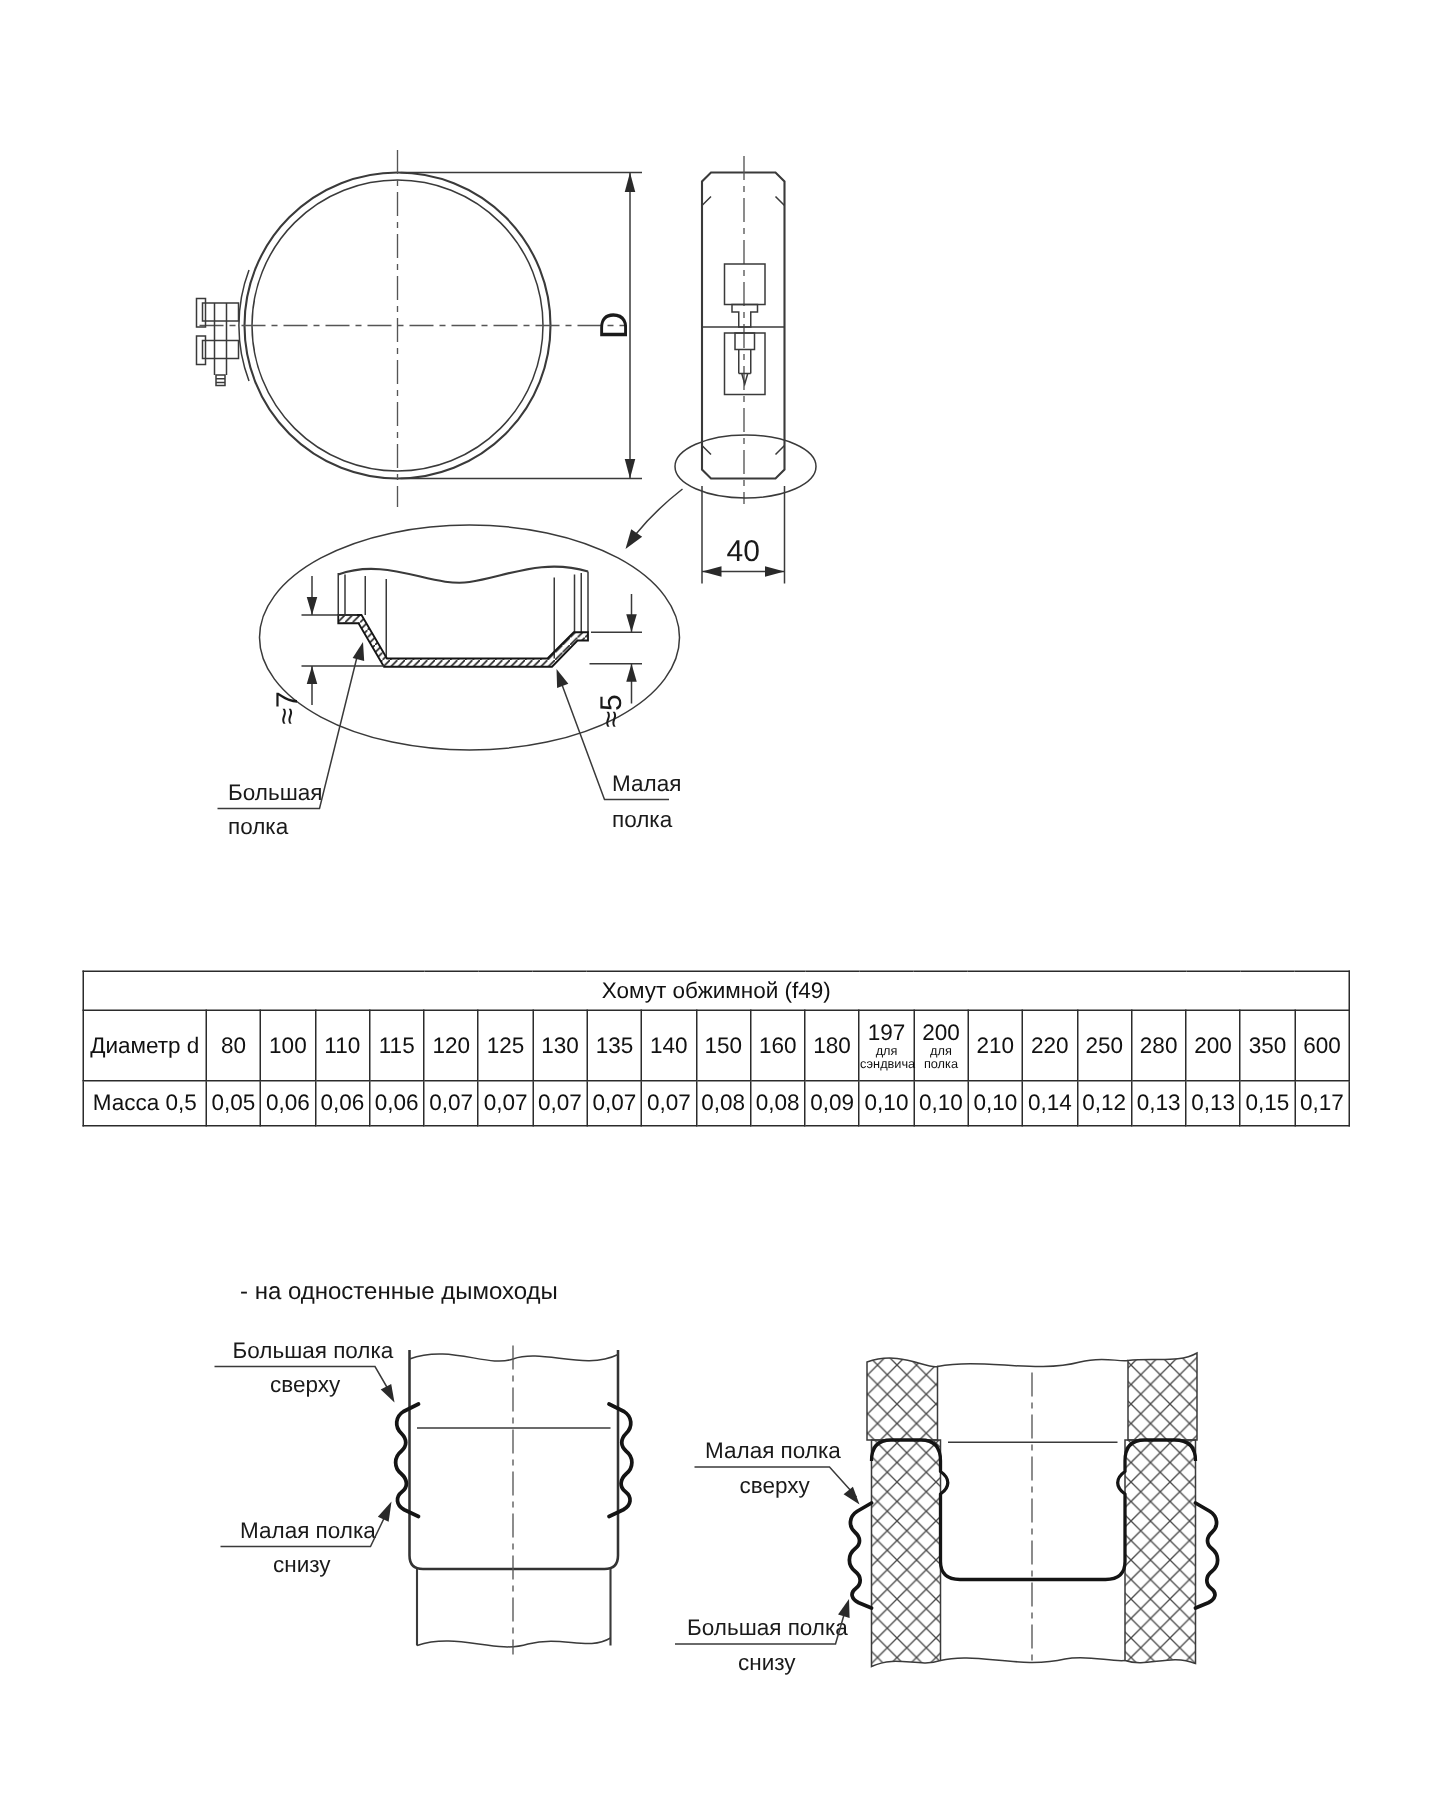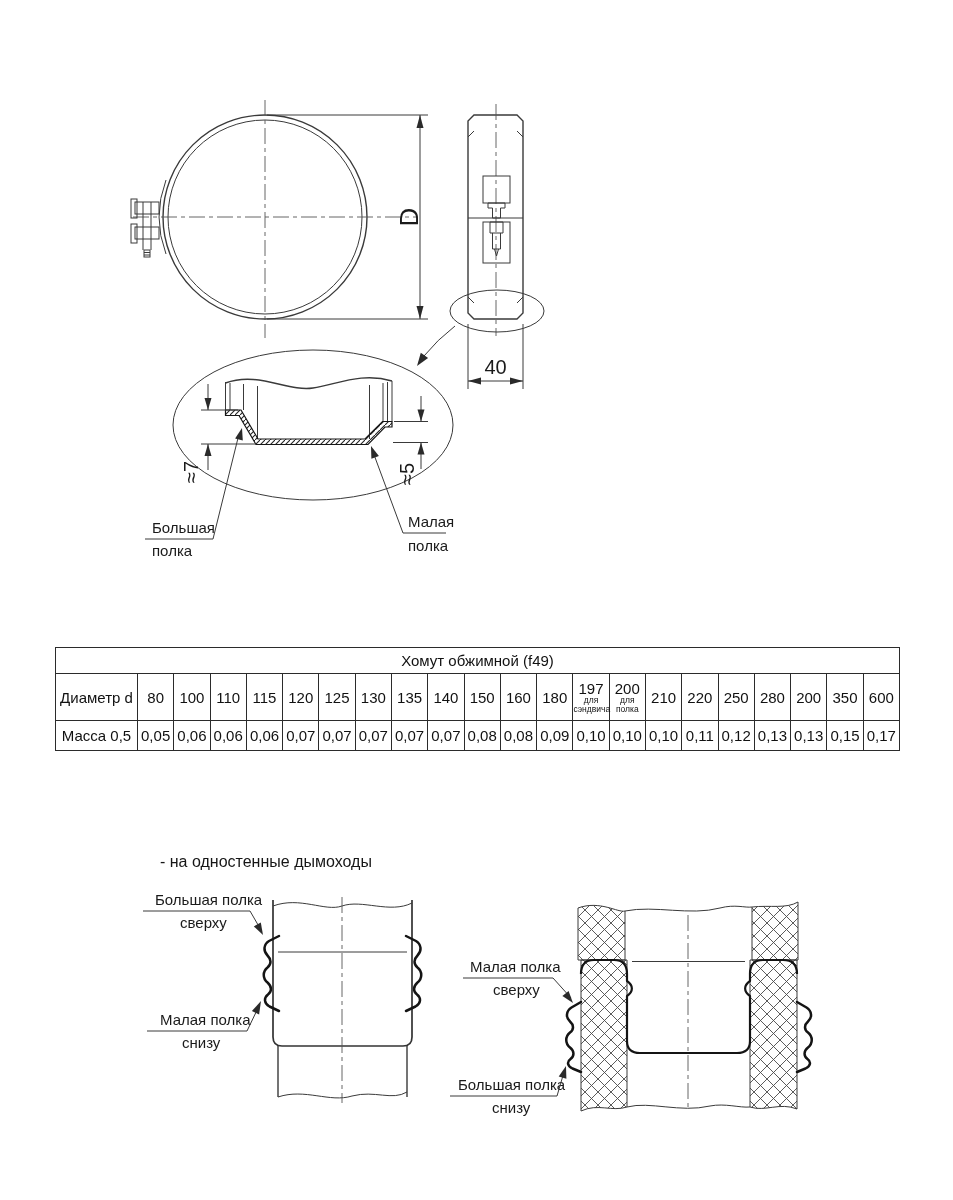--- a/index.html
+++ b/index.html
@@ -225,21 +225,21 @@
             <td>0,07</td>
             <td>0,07</td>
             <td>0,07</td>
             <td>0,07</td>
             <td>0,08</td>
             <td>0,08</td>
             <td>0,09</td>
             <td>0,10</td>
             <td>0,10</td>
             <td>0,10</td>
-            <td>0,11</td>
+            <td>0,14</td>
             <td>0,12</td>
             <td>0,13</td>
             <td>0,13</td>
             <td>0,15</td>
             <td>0,17</td>
           </tr>
     </tbody>
       </table>
   </div>
 

